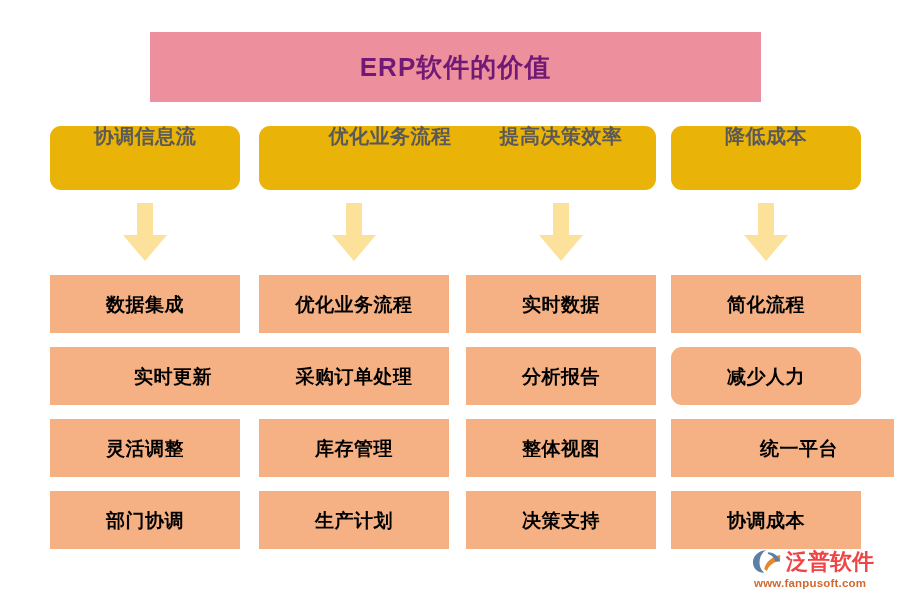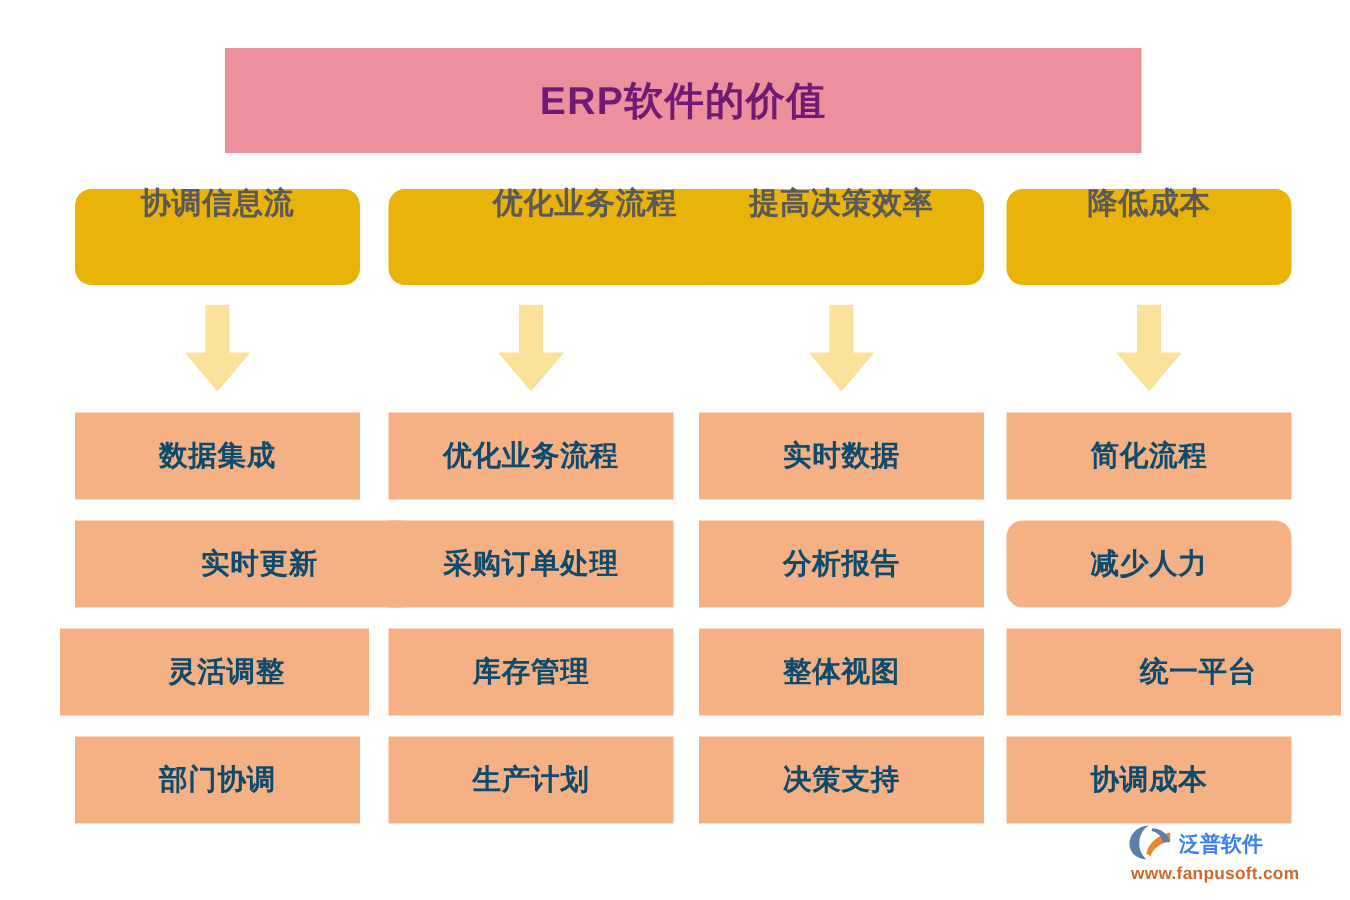--- a/index.html
+++ b/index.html
@@ -73,21 +73,21 @@
   .item-box {
     position: absolute;
     width: 190px;
     height: 58px;
     background: #F5B183;
     display: flex;
     align-items: center;
     justify-content: center;
   }
   .item-label {
-    color: #0c4a6e;
+    color: #000000;
     font-size: 19px;
     font-weight: bold;
     letter-spacing: 0.5px;
     line-height: 1;
   }
 
   
   .watermark {
     position: absolute;
     left: 130px;
@@ -115,22 +115,22 @@
     flex-direction: column;
     align-items: flex-start;
   }
   .brand-row {
     display: flex;
     align-items: center;
     gap: 4px;
   }
   .brand-mark { width: 30px; height: 27px; display: block; }
   .brand-name {
-    color: #3b82f6;
-    font-size: 14px;
+    color: #ef4444;
+    font-size: 22px;
     font-weight: bold;
     line-height: 1;
     letter-spacing: 0px;
   }
   .brand-url {
     color: #D06A2C;
     font-size: 11.5px;
     font-weight: bold;
     line-height: 1;
     margin-top: 3px;
@@ -162,21 +162,21 @@
     <svg width="52" height="60" viewBox="0 0 52 60">
       <polygon points="18,0 34,0 34,32 48,32 26,58 4,32 18,32" fill="#FCE19B"></polygon>
     </svg>
   </div>
   <div class="item-box" style="left:50px; top:275px;">
     <span class="item-label">数据集成</span>
   </div>
   <div class="item-box" style="left:50px; top:347px;padding-left:28px;">
     <span class="item-label">实时更新</span>
   </div>
-  <div class="item-box" style="left:40px; top:419px;padding-left:16px;">
+  <div class="item-box" style="left:50px; top:419px;">
     <span class="item-label">灵活调整</span>
   </div>
   <div class="item-box" style="left:50px; top:491px;">
     <span class="item-label">部门协调</span>
   </div>
 
   <div class="cat-box" style="left:259px;padding-left:36px;">
     <span class="cat-label">优化业务流程</span>
   </div>
   <div class="arrow" style="left:328px;">

